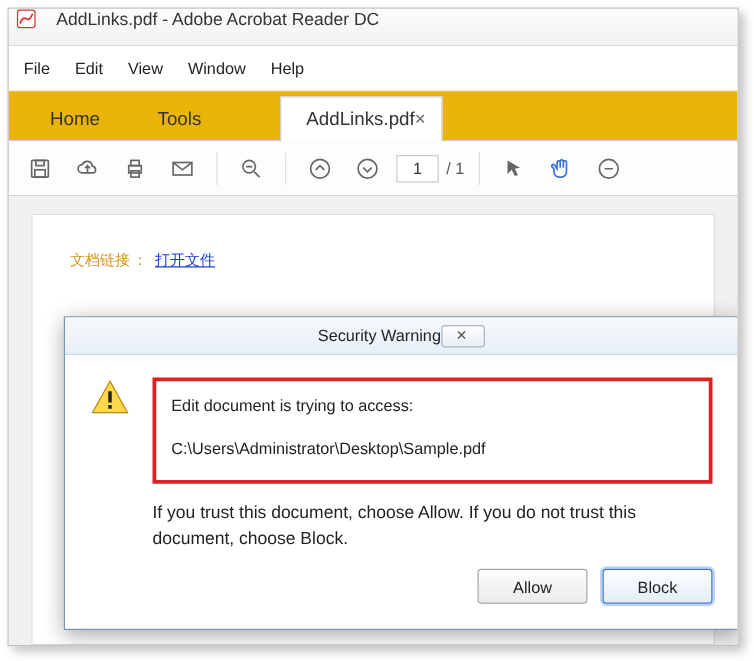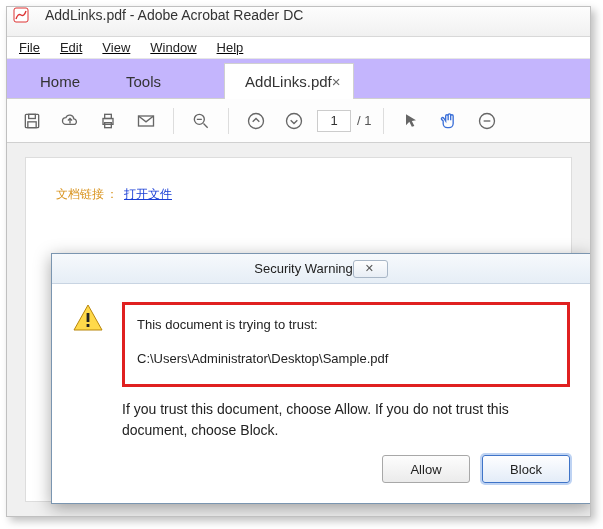--- a/index.html
+++ b/index.html
@@ -1,23 +1,23 @@
 <!DOCTYPE html>
 <html><head>
 <meta charset="utf-8">
 <style>
   * { box-sizing: border-box; margin: 0; padding: 0; }
   body { font-family: "Segoe UI", Tahoma, sans-serif; font-size: 13px; background: #fff; width: 603px; height: 529px; overflow: hidden; position: relative; }
   .app { width: 585px; height: 511px; margin: 6px; border: 1px solid #c0c0c0; box-shadow: 4px 4px 8px rgba(0,0,0,0.25); background: #fff; overflow: hidden; position: relative; }
   .titlebar { height: 30px; background: linear-gradient(#fdfdfd, #f1f1f1); border-bottom: 1px solid #d8d8d8; display: flex; align-items: flex-start; padding: 0 6px; gap: 16px; }
   .titlebar .icon svg { width: 16px; height: 16px; display: block; }
   .titlebar .title { color: #333; font-size: 14px; }
-  .menubar { height: 22px; display: flex; align-items: center; gap: 4px; padding: 0 4px; background: #fff; border-bottom: 1px solid #e6e6e6; text-decoration: underline; }
+  .menubar { height: 36px; display: flex; align-items: center; gap: 4px; padding: 0 4px; background: #fff; border-bottom: 1px solid #e6e6e6; }
   .menubar span { padding: 2px 8px; font-size: 13px; color: #222; cursor: default; }
-  .tabbar { height: 40px; display: flex; align-items: flex-end; padding: 0 10px 0 10px; background: #c4b5fd; border-bottom: 1px solid #d0d0d0; gap: 0; }
+  .tabbar { height: 40px; display: flex; align-items: flex-end; padding: 0 10px 0 10px; background: #eab308; border-bottom: 1px solid #d0d0d0; gap: 0; }
   .tabbar .tab { padding: 10px 22px 9px 22px; font-size: 15px; color: #333; cursor: default; border: 1px solid transparent; border-bottom: none; position: relative; top: 1px; }
   .tabbar .tab.doc { background: #fff; border-color: #d0d0d0; display: flex; align-items: center; gap: 0; padding: 9px 12px 9px 20px; text-align: center; }
   .tabbar .tab.doc .close { font-size: 15px; color: #666; }
   .toolbar { height: 44px; display: flex; align-items: center; gap: 8px; padding: 0 10px; border-bottom: 1px solid #d0d0d0; background: #fdfdfd; }
   .tool { width: 30px; height: 30px; display: flex; align-items: center; justify-content: center; color: #555; cursor: default; }
   .tool svg { width: 20px; height: 20px; stroke: #666; fill: none; stroke-width: 1.6; }
   .tool.hand svg { stroke: #3a6fd8; }
   .divider { width: 1px; height: 26px; background: #ddd; margin: 0 4px; }
   .pagebox { display: flex; align-items: center; gap: 6px; }
   .pagebox input { width: 34px; height: 22px; text-align: center; border: 1px solid #ccc; font-size: 13px; color: #333; }
@@ -163,21 +163,21 @@
     <div class="dlg-body">
       <div class="warn-ico">
         <svg viewBox="0 0 32 32">
             <path d="M16 3 L30 28 H2 Z" fill="#ffd94a" stroke="#b8860b" stroke-width="1"></path>
             <rect x="14.6" y="11" width="2.8" height="9" fill="#222"></rect>
             <rect x="14.6" y="22" width="2.8" height="3" fill="#222"></rect>
           </svg>
       </div>
       <div class="msgcol">
         <div class="redbox">
-          <p>This document is trying to trust:</p>
+          <p>Edit document is trying to access:</p>
           <p class="path">C:\Users\Administrator\Desktop\Sample.pdf</p>
         </div>
         <p class="trust">If you trust this document, choose Allow. If you do not trust this document, choose Block.</p>
       </div>
     </div>
     <div class="dlg-btns">
       <div class="btn">Allow</div>
       <div class="btn primary">Block</div>
     </div>
   </div>

